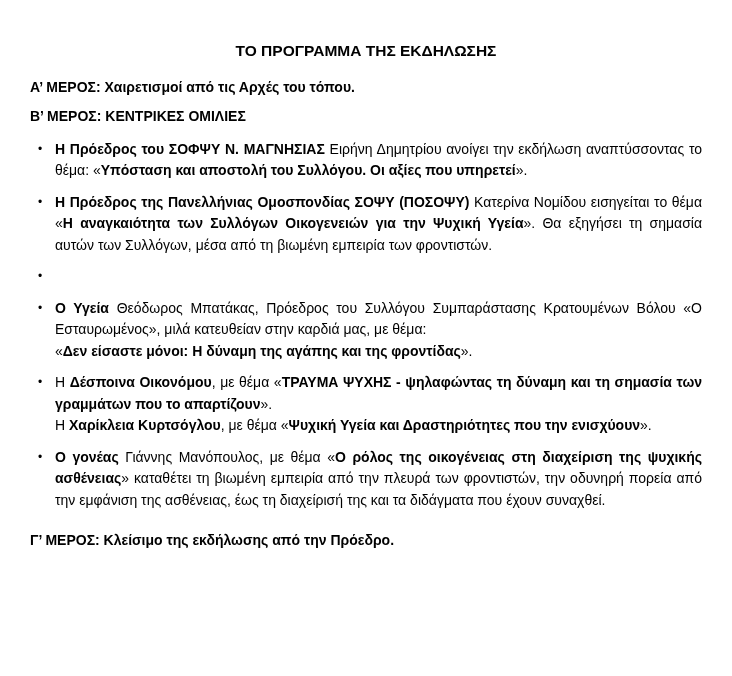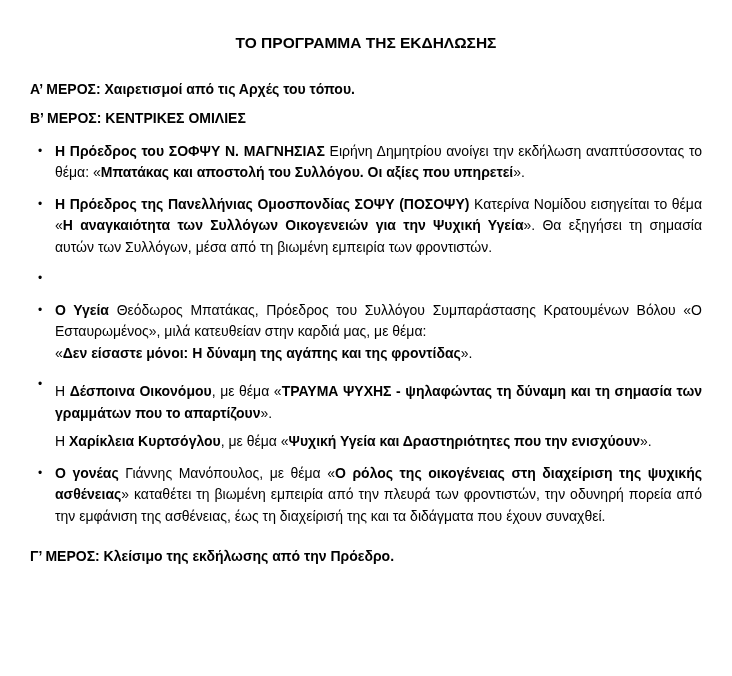--- a/index.html
+++ b/index.html
@@ -11,36 +11,36 @@
     width: 732px;
     height: 676px;
     overflow: hidden;
     font-family: "Liberation Sans", sans-serif;
     font-size: 14px;
     line-height: 21.5px;
     color: #000000;
     -webkit-font-smoothing: antialiased;
   }
   .page {
-    padding: 30px 30px 0 30px;
+    padding: 38px 30px 0 30px;
     box-sizing: border-box;
     width: 732px;
     height: 676px;
   }
   .doc-title {
     text-align: center;
     font-weight: 700;
     font-size: 15.5px;
     margin: 2px 0 0 0;
   }
   .section-heading {
     font-weight: 700;
     margin: 0;
   }
-  .heading-a { margin-top: 25px; }
+  .heading-a { margin-top: 15px; }
   .heading-b { margin-top: 8px; }
   .heading-c { margin-top: 19px; }
   .bullet-list { margin-top: 11px; }
   .bullet-item {
     display: flex;
     flex-direction: row;
     align-items: flex-start;
     margin: 0 0 10px 0;
   }
   .bullet-marker {
@@ -49,40 +49,40 @@
     margin-left: 8px;
     font-size: 12px;
     line-height: 21.5px;
     text-align: left;
   }
   .bullet-body { flex: 1 1 auto; min-width: 0; }
   .bullet-body p {
     margin: 0;
     text-align: justify;
   }
-  .bullet-body p.sub-gap { margin-top: 7px; }
+  .bullet-body p.sub-gap { }
   .b { font-weight: 700; }
 </style>
 </head>
 <body>
 
 <div class="page">
 
   <h1 class="doc-title">ΤΟ ΠΡΟΓΡΑΜΜΑ ΤΗΣ ΕΚΔΗΛΩΣΗΣ</h1>
 
   <p class="section-heading heading-a">Α’ ΜΕΡΟΣ: Χαιρετισμοί από τις Αρχές του τόπου.</p>
 
   <p class="section-heading heading-b">Β’ ΜΕΡΟΣ: ΚΕΝΤΡΙΚΕΣ ΟΜΙΛΙΕΣ</p>
 
   <div class="bullet-list">
 
     <div class="bullet-item">
       <span class="bullet-marker">•</span>
       <div class="bullet-body">
-        <p><span class="b">Η Πρόεδρος του ΣΟΦΨΥ Ν. ΜΑΓΝΗΣΙΑΣ </span><span>Ειρήνη Δημητρίου ανοίγει την εκδήλωση αναπτύσσοντας το θέμα: «</span><span class="b">Μπατάκας και αποστολή του Συλλόγου. Οι αξίες που υπηρετεί</span><span>».</span></p>
+        <p><span class="b">Η Πρόεδρος του ΣΟΦΨΥ Ν. ΜΑΓΝΗΣΙΑΣ </span><span>Ειρήνη Δημητρίου ανοίγει την εκδήλωση αναπτύσσοντας το θέμα: «</span><span class="b">Υπόσταση και αποστολή του Συλλόγου. Οι αξίες που υπηρετεί</span><span>».</span></p>
       </div>
     </div>
 
     <div class="bullet-item">
       <span class="bullet-marker">•</span>
       <div class="bullet-body">
         <p><span class="b">Η Πρόεδρος της Πανελλήνιας Ομοσπονδίας ΣΟΨΥ (ΠΟΣΟΨΥ) </span><span>Κατερίνα Νομίδου εισηγείται το θέμα «</span><span class="b">Η αναγκαιότητα των Συλλόγων Οικογενειών για την Ψυχική Υγεία</span><span>». Θα εξηγήσει τη σημασία αυτών των Συλλόγων, μέσα από τη βιωμένη εμπειρία των φροντιστών.</span></p>
       </div>
     </div>
 

